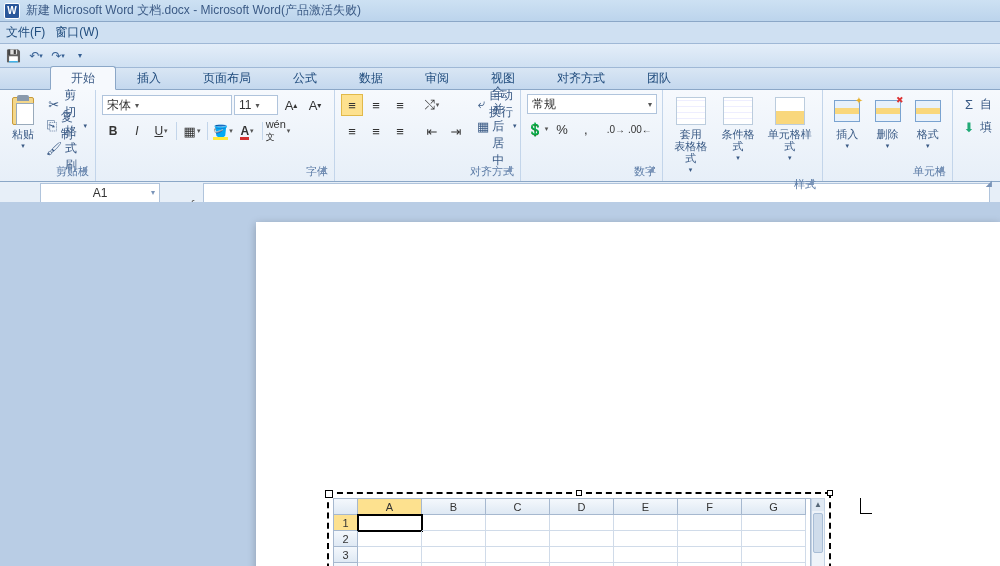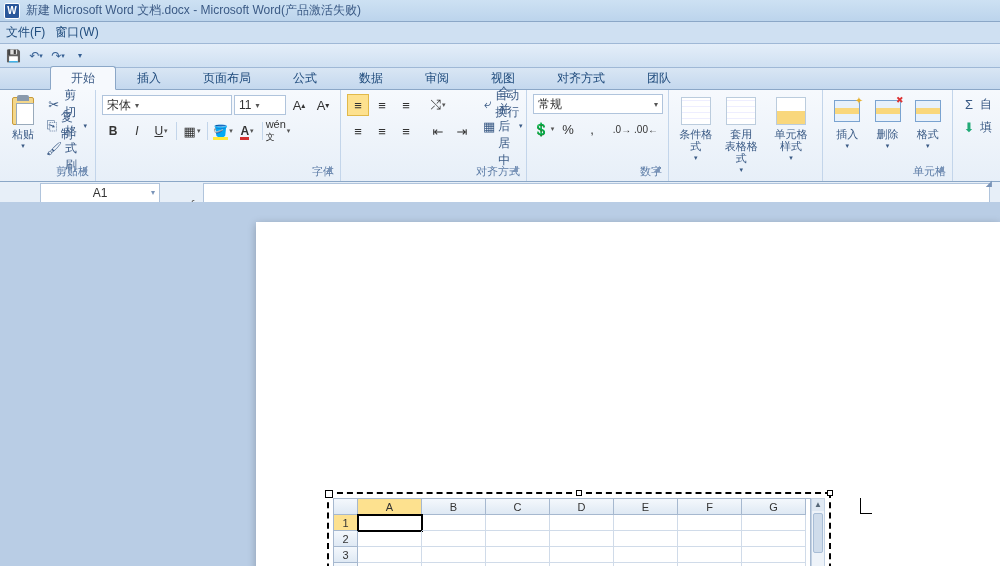--- a/index.html
+++ b/index.html
@@ -170,21 +170,21 @@
     <div class="group-label">剪贴板</div>
   </div>
 
   <div class="group" style="width:248px">
     <div class="group-body" style="flex-direction:column;gap:4px;width:100%">
       <div class="toolbar-row">
         <div class="combo" style="width:130px">
             <span>宋体</span>
             <span class="dd">▾</span>
           </div>
-        <div class="combo" style="width:52px">
+        <div class="combo" style="width:44px">
             <span>11</span>
             <span class="dd">▾</span>
           </div>
         <div class="tbtn">A<sup style="font-size:8px">▴</sup></div>
         <div class="tbtn">A<sup style="font-size:8px">▾</sup></div>
       </div>
       <div class="toolbar-row">
         <div class="tbtn">
             <b>B</b>
           </div>
@@ -267,39 +267,40 @@
     </div>
     <div class="group-label">数字</div>
   </div>
 
   <div class="group" style="width:166px">
     <div class="group-body">
       <div class="bigbtn">
         <div class="ico">
             <div class="style-sq grid"></div>
           </div>
-        <div class="lbl">条件格式</div>
-          <div class="dd">▾</div>
-      </div>
-      <div class="bigbtn">
-        <div class="ico">
-            <div class="style-sq grid"></div>
-          </div>
         <div class="lbl" style="white-space:pre-line">套用
 表格格式</div>
           <div class="dd">▾</div>
       </div>
       <div class="bigbtn">
         <div class="ico">
+            <div class="style-sq grid"></div>
+          </div>
+        <div class="lbl">条件格式</div>
+          <div class="dd">▾</div>
+      </div>
+      <div class="bigbtn">
+        <div class="ico">
             <div class="style-sq" style="background:linear-gradient(#fff 50%,#f9d77c 50%)"></div>
           </div>
         <div class="lbl">单元格样式</div>
           <div class="dd">▾</div>
       </div>
     </div>
+    <div class="group-label">样式</div>
   </div>
 
   <div class="group" style="width:130px">
     <div class="group-body">
       <div class="bigbtn">
         <div class="ico">
             <div class="cell-ico plus">
               <div class="row-sel"></div>
             </div>
           </div>

